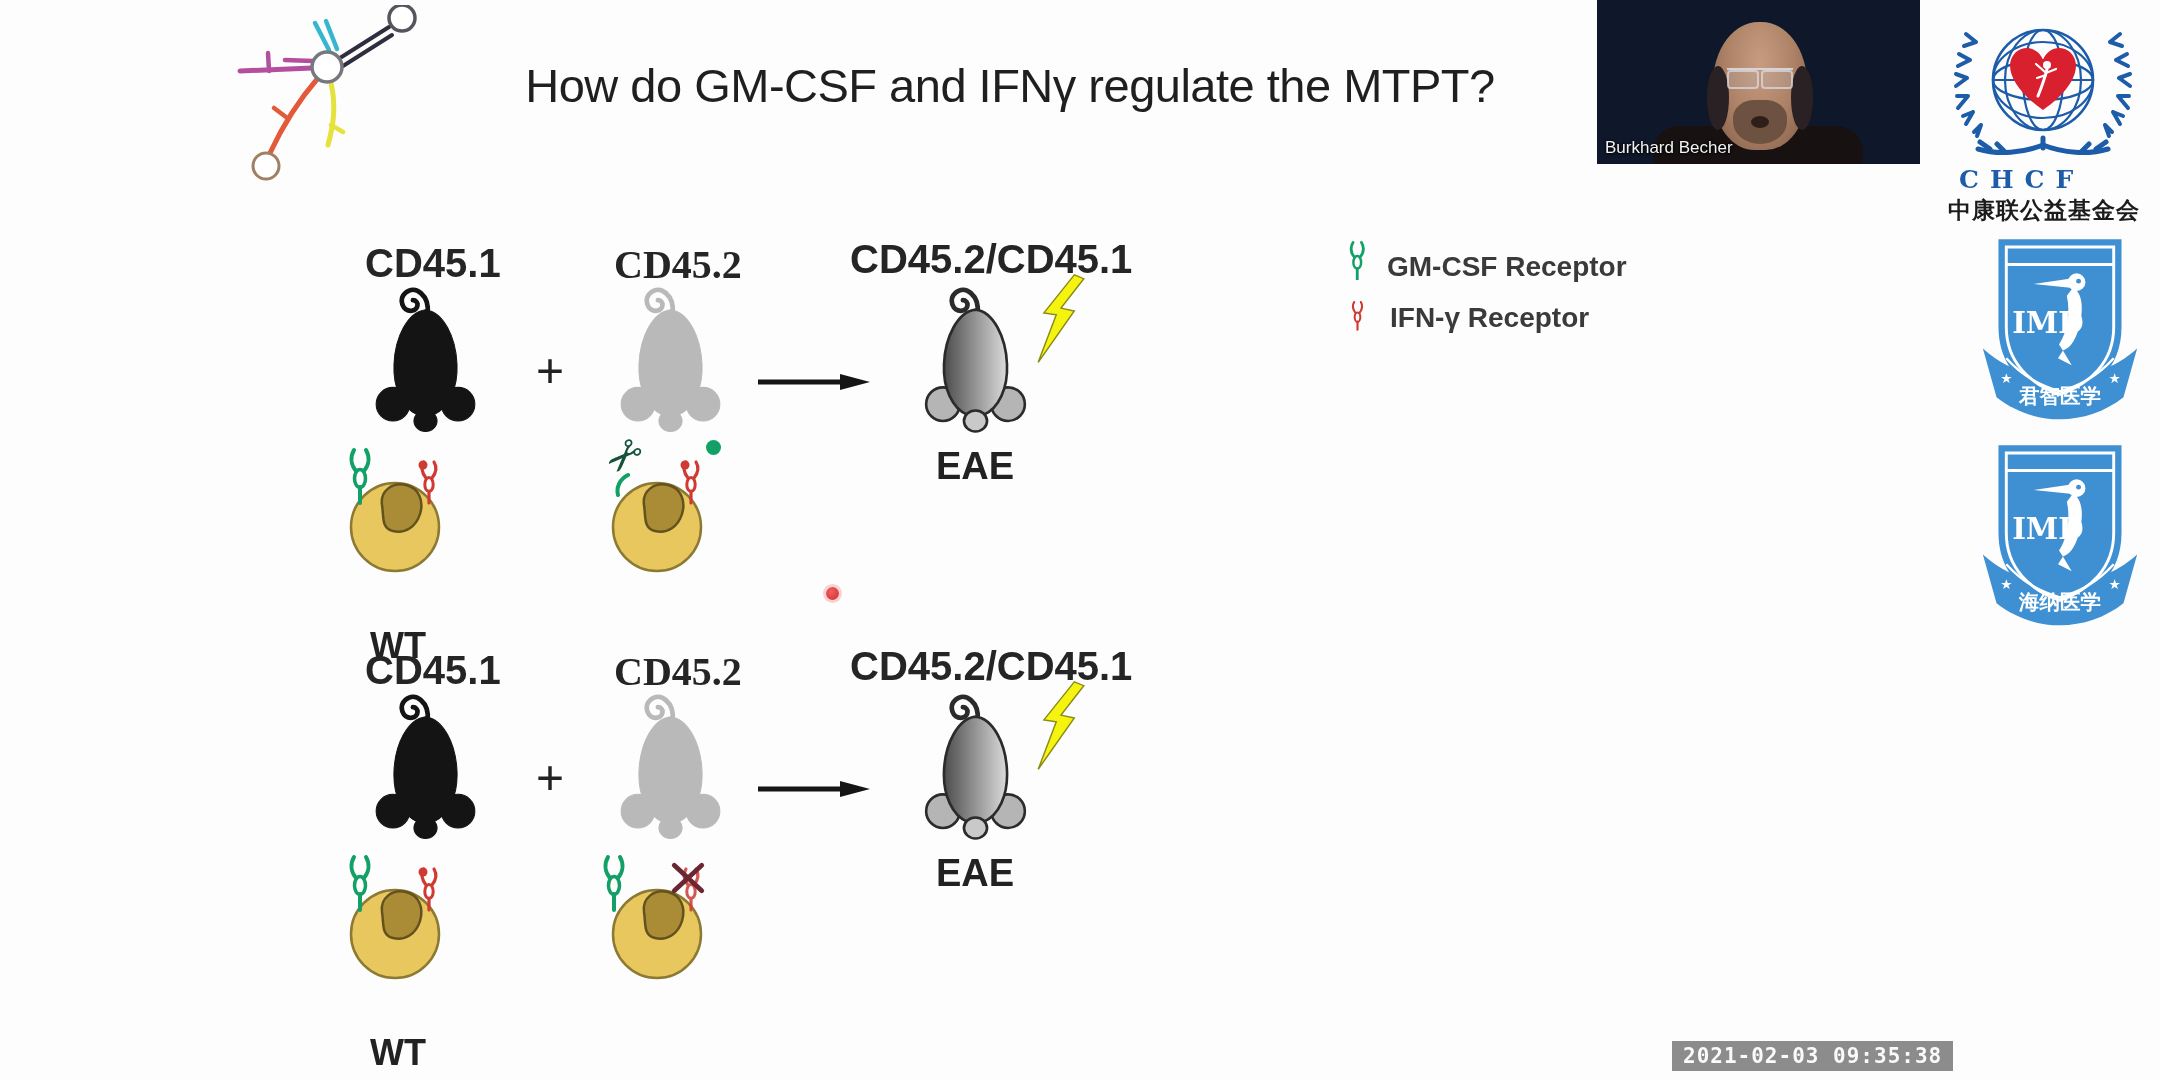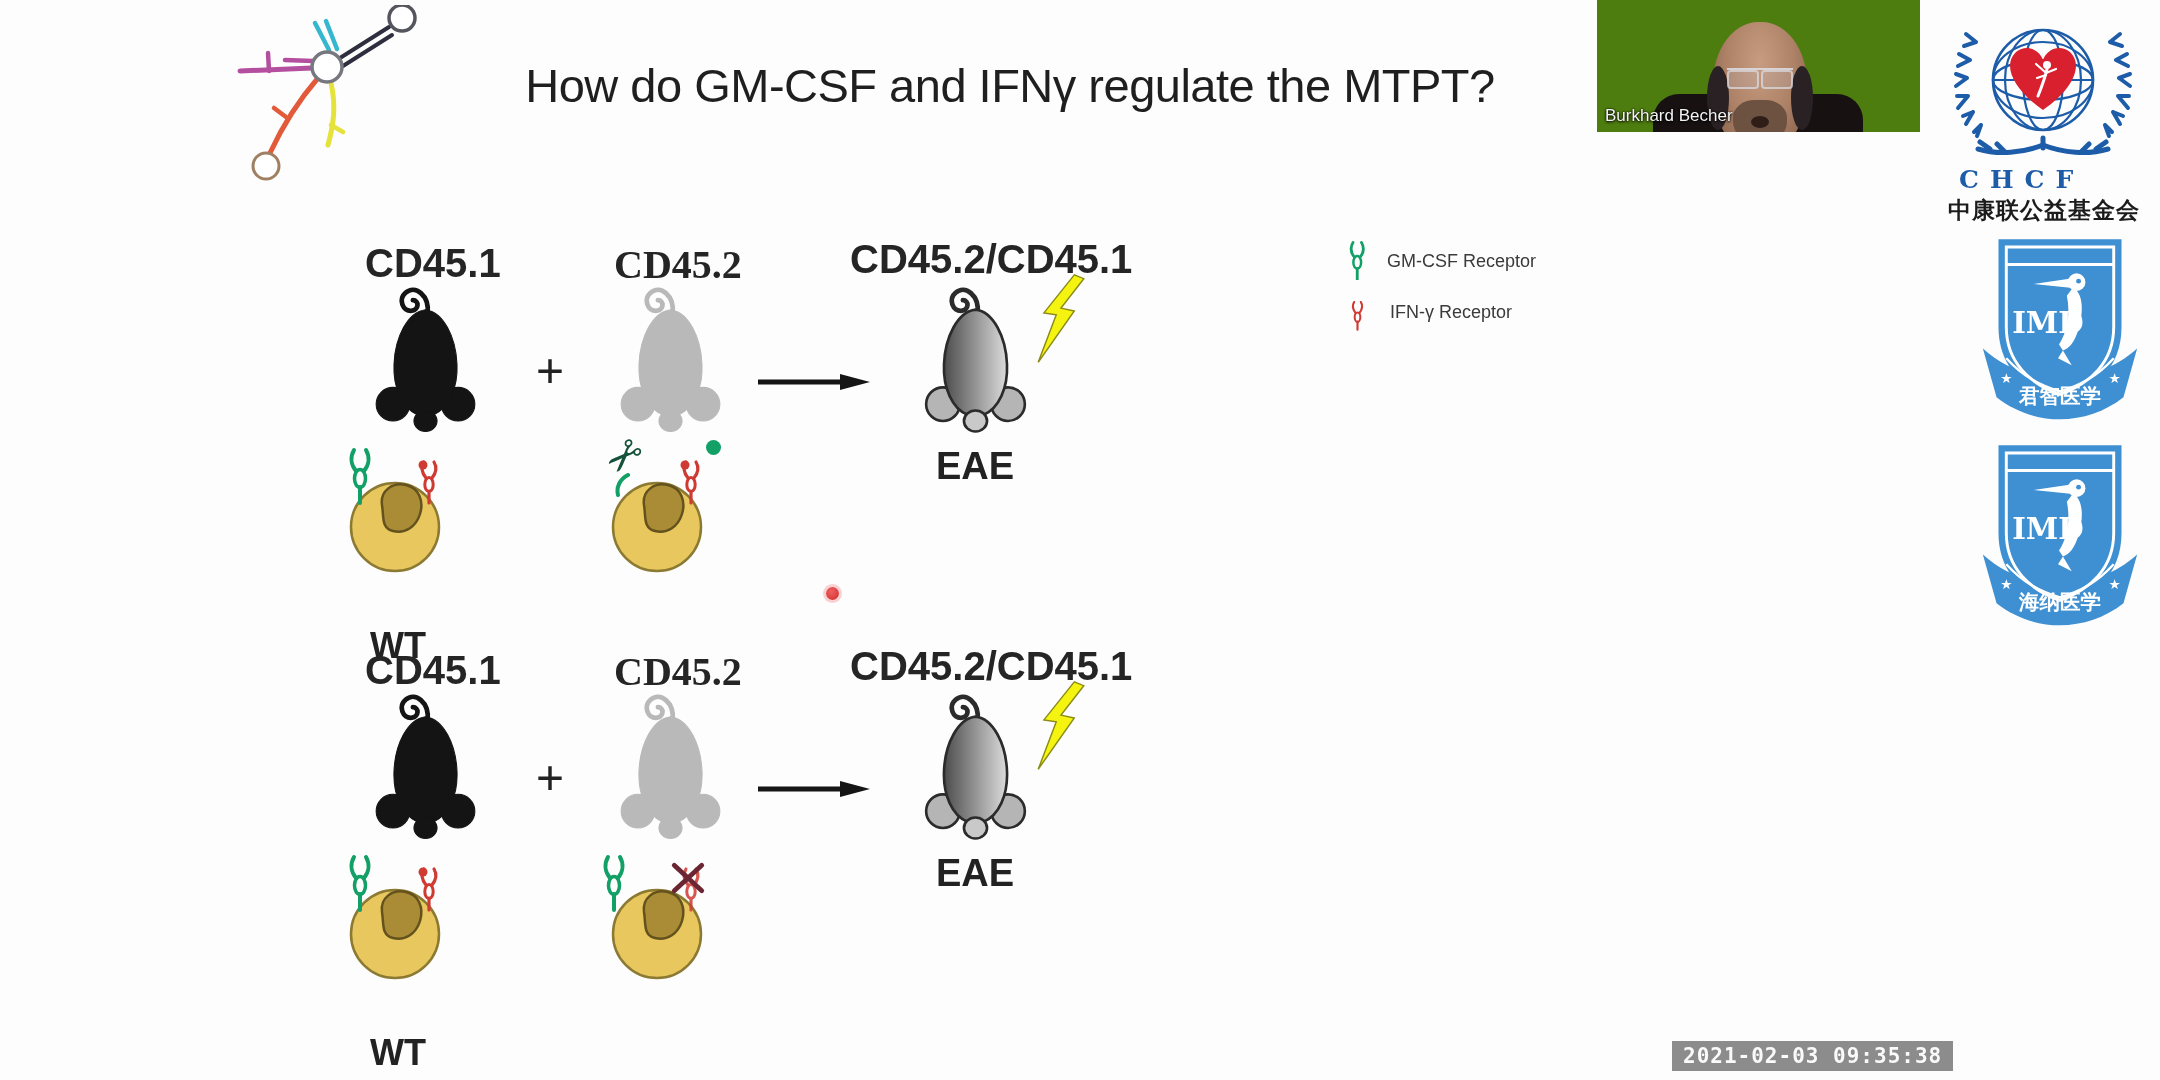--- a/index.html
+++ b/index.html
@@ -5,21 +5,21 @@
   html,body{margin:0;padding:0;background:#ffffff;}
   .stage{position:relative;width:2160px;height:1080px;background:#fdfdfd;overflow:hidden;
          font-family:"Liberation Sans",sans-serif;color:#1e1e1e;}
   .abs{position:absolute;}
 
   
   .slide-title{left:510px;top:58px;width:1000px;text-align:center;
                font-size:47px;font-weight:400;letter-spacing:-0.5px;color:#1f1f1f;}
 
   
-  .webcam{left:1597px;top:0;width:323px;height:132px;background:#4d7c0f;overflow:hidden;}
+  .webcam{left:1597px;top:0;width:323px;height:164px;background:#0f172a;overflow:hidden;}
   .wc-shoulders{position:absolute;left:56px;bottom:-14px;width:210px;height:52px;
                 background:#171112;border-radius:26px 26px 0 0;}
   .wc-head{position:absolute;left:116px;top:22px;width:94px;height:128px;border-radius:48% 48% 44% 44%;
            background:radial-gradient(ellipse at 50% 32%,#c79c80 0%,#ad8166 52%,#7c5a45 100%);}
   .wc-hairL,.wc-hairR{position:absolute;top:44px;width:22px;height:64px;background:#2a2124;border-radius:50%;}
   .wc-hairL{left:-6px;} .wc-hairR{right:-6px;}
   .wc-glasses{position:absolute;left:14px;top:46px;width:66px;height:17px;
               border-top:2px solid rgba(225,228,238,.8);display:flex;justify-content:space-between;}
   .wc-glasses span{width:28px;height:15px;border:2px solid rgba(225,228,238,.65);border-radius:4px;
                    background:rgba(190,200,215,.18);}
@@ -31,21 +31,21 @@
 
   
   .chcf{left:1948px;top:12px;width:195px;text-align:left;}
   .chcf-acronym{margin-top:2px;font-family:"DejaVu Serif",serif;font-weight:700;font-size:25px;
                 letter-spacing:11px;color:#1d5ca8;text-indent:11px;}
   .chcf-cn{margin-top:1px;font-size:23px;font-weight:700;color:#1b1b1b;letter-spacing:1px;white-space:nowrap;}
   .imd{left:1977px;width:166px;height:198px;}
   .imd1{top:230px;} .imd2{top:436px;}
 
   
-  .legend-label{font-size:18px;font-weight:400;color:#3a3a3a;white-space:nowrap;}
+  .legend-label{font-size:28px;font-weight:700;color:#3a3a3a;white-space:nowrap;}
   .legend-label-1{left:1387px;top:251px;}
   .legend-label-2{left:1390px;top:302px;}
   .legend-icon-1{left:1346px;top:236px;}
   .legend-icon-2{left:1348px;top:300px;}
 
   
   .exp-row{left:330px;width:830px;height:405px;}
   .row-1{top:235px;} .row-2{top:642px;}
   .mouse-label{font-size:40px;font-weight:600;color:#252525;text-align:center;white-space:nowrap;}
   .donor1-label{left:35px;top:6px;width:125px;}

